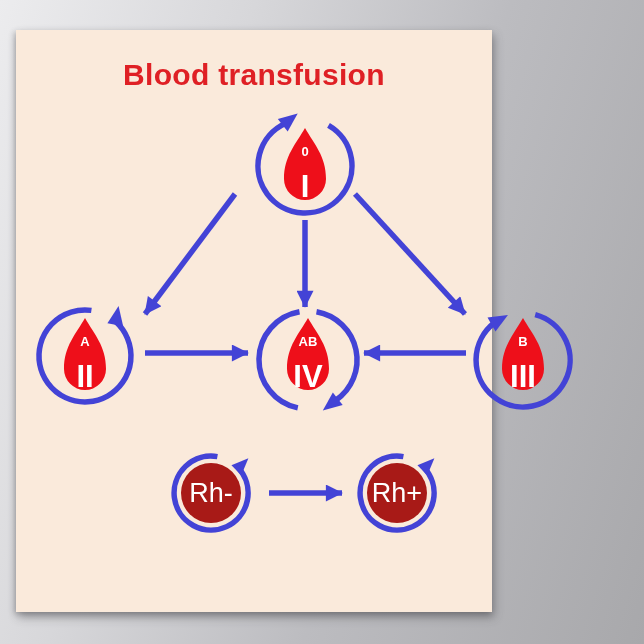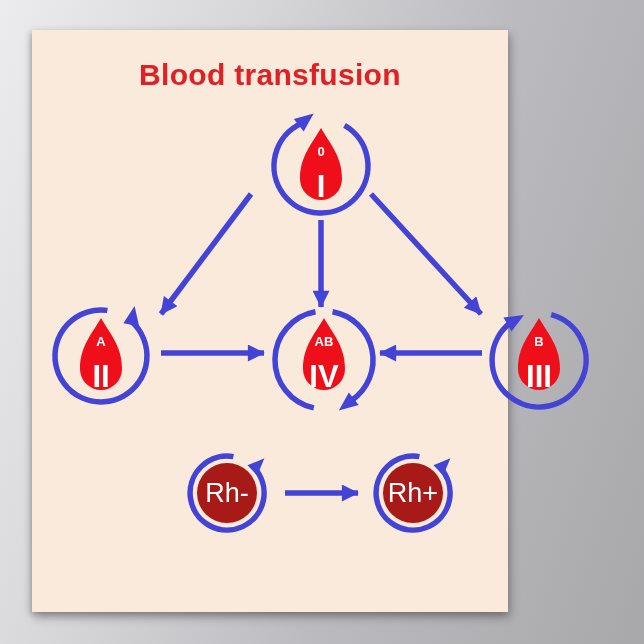--- a/index.html
+++ b/index.html
@@ -2,21 +2,21 @@
 <html><head>
 <meta charset="utf-8">
 <style>
   html,body{margin:0;padding:0}
   body{
     width:644px;height:644px;overflow:hidden;position:relative;
     background:linear-gradient(108deg,#ececee 0%,#d7d7da 30%,#bcbcc0 60%,#a8a8ab 100%);
     font-family:"Liberation Sans",sans-serif;
   }
   .poster{
-    position:absolute;left:32px;top:30px;width:476px;height:582px;
+    position:absolute;left:16px;top:30px;width:476px;height:582px;
     background:#faeadb;
     box-shadow:-2px 2px 5px rgba(70,70,75,.25), 2px 5px 9px rgba(60,60,65,.45);
   }
   .title{
     position:absolute;left:0;top:28px;width:100%;
     text-align:center;font-size:30px;font-weight:bold;color:#df2025;
     letter-spacing:.3px;
   }
   svg.diagram{position:absolute;left:0;top:0}
   .ltr{fill:#ffffff;font-weight:bold;font-size:13px;text-anchor:middle;font-family:"Liberation Sans",sans-serif}

